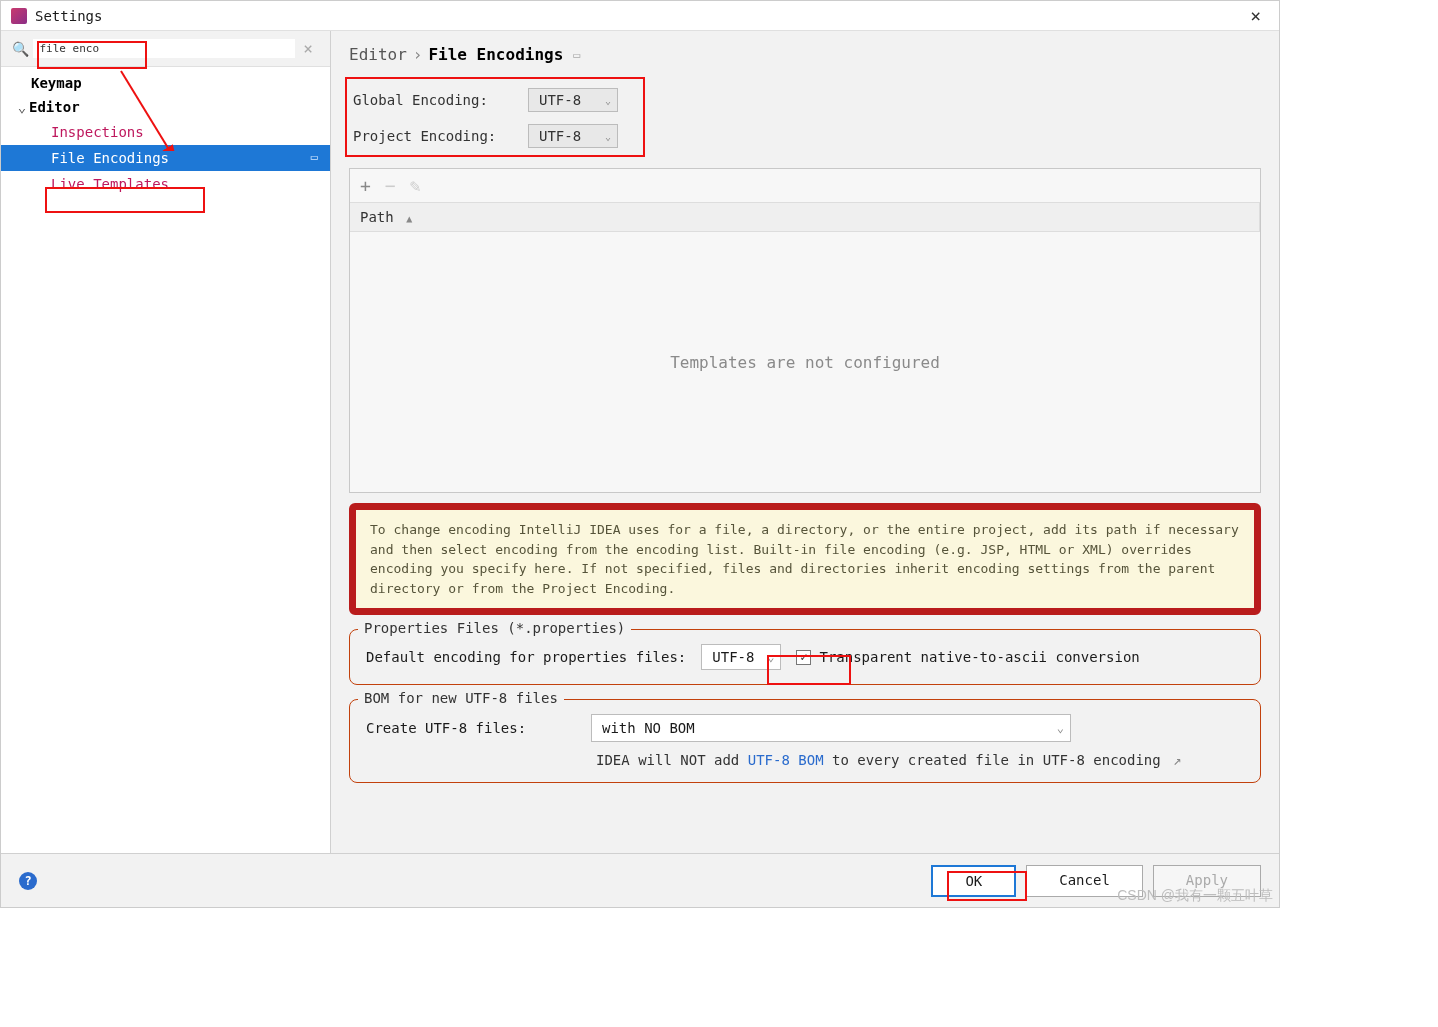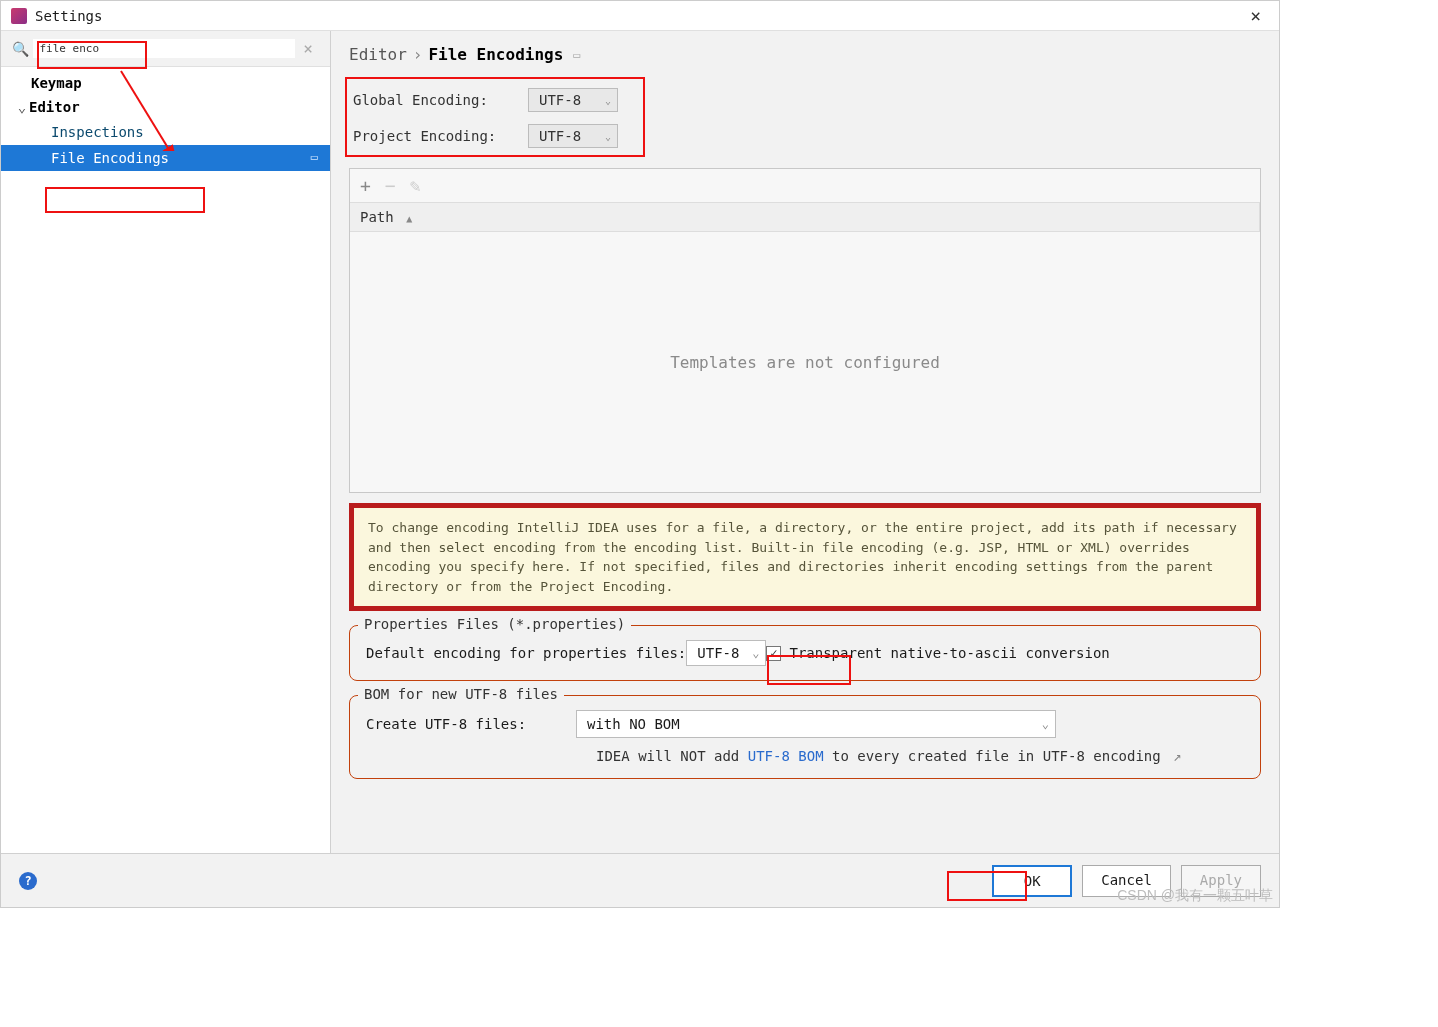--- a/index.html
+++ b/index.html
@@ -12,57 +12,57 @@
 .sidebar { width: 330px; background: #fff; border-right: 1px solid #d0d0d0; display: flex; flex-direction: column; }
 .search-wrap { padding: 7px 8px; border-bottom: 1px solid #e0e0e0; background:#f2f2f2; }
 .search-inner { display:flex; align-items:center; border:1px solid transparent; padding:0; }
 .search-icon { color:#999; margin:0 4px 0 2px; font-size:14px; }
 .search-input { flex:1; border: none; padding: 3px 6px; font-family: inherit; font-size: 11px; outline:none; color:#333; }
 .search-clear { color:#aaa; font-size:16px; padding:0 8px; }
 .tree { padding: 4px 0; }
 .tree-item { padding: 4px 10px 4px 30px; cursor: default; color:#000; font-weight:bold;}
 .tree-item.parent { padding-left:14px; display:flex; align-items:center;}
 .tree-item.parent::before { content:"⌄"; display:inline-block; width:14px; text-align:center; color:#555; font-weight:normal;}
-.tree-child { padding: 5px 10px 5px 50px; font-weight:normal; color:#0c4a6e; }
+.tree-child { padding: 5px 10px 5px 50px; font-weight:normal; color:#be185d; }
 .tree-child.selected { background:#1e78d6; color:#fff; position:relative; }
 .tree-child.selected .cfg-icon { color:#cfe6ff; }
 .cfg-icon { position:absolute; right:12px; color:#999; font-size:12px;}
 .content { flex:1; display:flex; flex-direction:column; padding:0; overflow:auto; }
 .breadcrumb { padding: 14px 18px 4px 18px; font-size:16px; color:#555; display:flex; align-items:center; gap:6px;}
 .breadcrumb b { color:#000; }
 .bc-sep { color:#888; }
 .encoding-block { margin:8px 18px 0 18px; padding:6px 4px 8px 4px; }
 .row { display:flex; align-items:center; padding:6px 0; }
 .lbl { width:175px; color:#333; }
 .combo { min-width:90px; border:1px solid #bcbcbc; background:#e8e8e8; padding:3px 20px 3px 10px; position:relative; color:#333;}
 .chev { position:absolute; right:6px; top:50%; transform:translateY(-50%); color:#888; font-size:10px; }
 .table-wrap { margin:6px 18px 0 18px; border:1px solid #c8c8c8; background:#f7f7f7; }
 .tbl-toolbar { display:flex; gap:14px; padding:6px 10px; color:#888; font-size:18px; border-bottom:1px solid #ddd;}
 .tbl-head { display:flex; border-bottom:1px solid #ddd; background:#efefef;gap:8px;}
 .tbl-head div { padding:6px 10px; color:#333; }
 .col-path { flex:1; border-right:1px solid #ddd; }
 .col-enc { flex:1; }
 .sort-ind { color:#888; font-size:10px; margin-left:4px;}
 .tbl-body { height:260px; display:flex; align-items:center; justify-content:center; color:#8a8a8a; font-size:16px;}
-.help-box { margin:10px 18px 0 18px; border:5px solid #b91c1c; background:#fbf7dd; color:#56543a; padding:10px 14px; font-size:13px; line-height:1.5; border-radius:0;}
+.help-box { margin:10px 18px 0 18px; border:7px solid #b91c1c; background:#fbf7dd; color:#56543a; padding:10px 14px; font-size:13px; line-height:1.5; border-radius:6px;}
 .fieldset { margin:14px 18px 0 18px; border:1px solid #c2410c; border-radius:8px; padding:14px 16px 14px 16px; position:relative; background:#f2f2f2;}
 .fieldset-legend { position:absolute; top:-10px; left:8px; background:#f2f2f2; padding:0 6px; color:#333;}
-.props-row { display:flex; align-items:center; gap:0; }
+.props-row { display:flex; align-items:center; gap:15px; }
 .props-lbl { }
 .props-combo { border:1px solid #bcbcbc; background:#fff; padding:4px 26px 4px 10px; position:relative; }
 .checkbox { display:inline-flex; align-items:center; gap:8px; }
 .checkbox .box { width:15px; height:15px; border:1px solid #777; background:#fff; display:inline-flex; align-items:center; justify-content:center; font-size:12px; color:#333;}
 .bom-combo { display:inline-block; width:480px; border:1px solid #bcbcbc; background:#fff; padding:5px 10px; position:relative;}
 .bom-note { margin-top:10px; padding-left:230px; color:#333;}
 .bom-note a { color:#2a6bcd; text-decoration:none;}
 .ext-ind { position:absolute; right:6px; top:50%; transform:translateY(-50%); color:#888; font-size:12px;}
 .footer { height:54px; border-top:1px solid #d0d0d0; display:flex; align-items:center; padding:0 18px; background:#f2f2f2;}
 .help-btn { width:18px; height:18px; border-radius:50%; background:#2a6bcd; color:#fff; display:flex; align-items:center; justify-content:center; font-size:12px; font-weight:bold;}
 .btns { margin-left:auto; display:flex; gap:10px;}
-.btn { min-width:80px; padding:6px 18px; border:1px solid #aaa; background:#fff; text-align:center; }
+.btn { min-width:80px; padding:6px 32px; border:1px solid #aaa; background:#fff; text-align:center; }
 .btn.primary { border:2px solid #1e78d6; }
 .btn.disabled { color:#aaa; background:#f6f6f6; }
 .hl-red { border:2px solid #e11; position:absolute; pointer-events:none; }
 .watermark { position:absolute; right:6px; bottom:2px; color:#bdbdbd; font-size:14px; font-family:Arial,sans-serif;}
 
 .overlay { position:absolute; inset:0; pointer-events:none; }
 </style>
 </head>
 <body>
 
@@ -85,20 +85,21 @@
       <div class="tree">
         <div class="tree-item" style="padding-left:30px">Keymap</div>
         <div class="tree-item parent">
             <span>Editor</span>
           </div>
         <div class="tree-child">Inspections</div>
         <div class="tree-child selected">
           <span>File Encodings</span>
           <span class="cfg-icon">▭</span>
         </div>
+        <div class="tree-child">Live Templates</div>
       </div>
     </div>
 
     <div class="content">
       <div class="breadcrumb">
         <span>Editor</span>
         <span class="bc-sep">›</span>
         <b>File Encodings</b>
         <span style="color:#aaa;font-size:12px;margin-left:4px">▭</span>
       </div>

